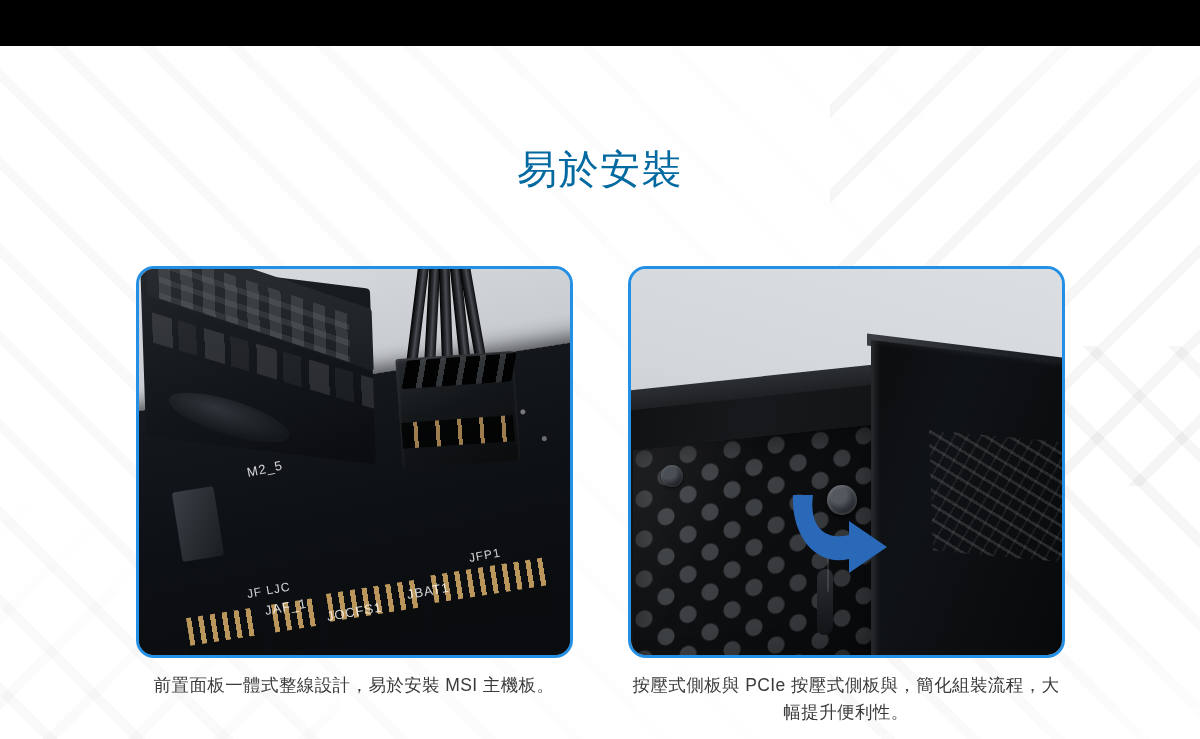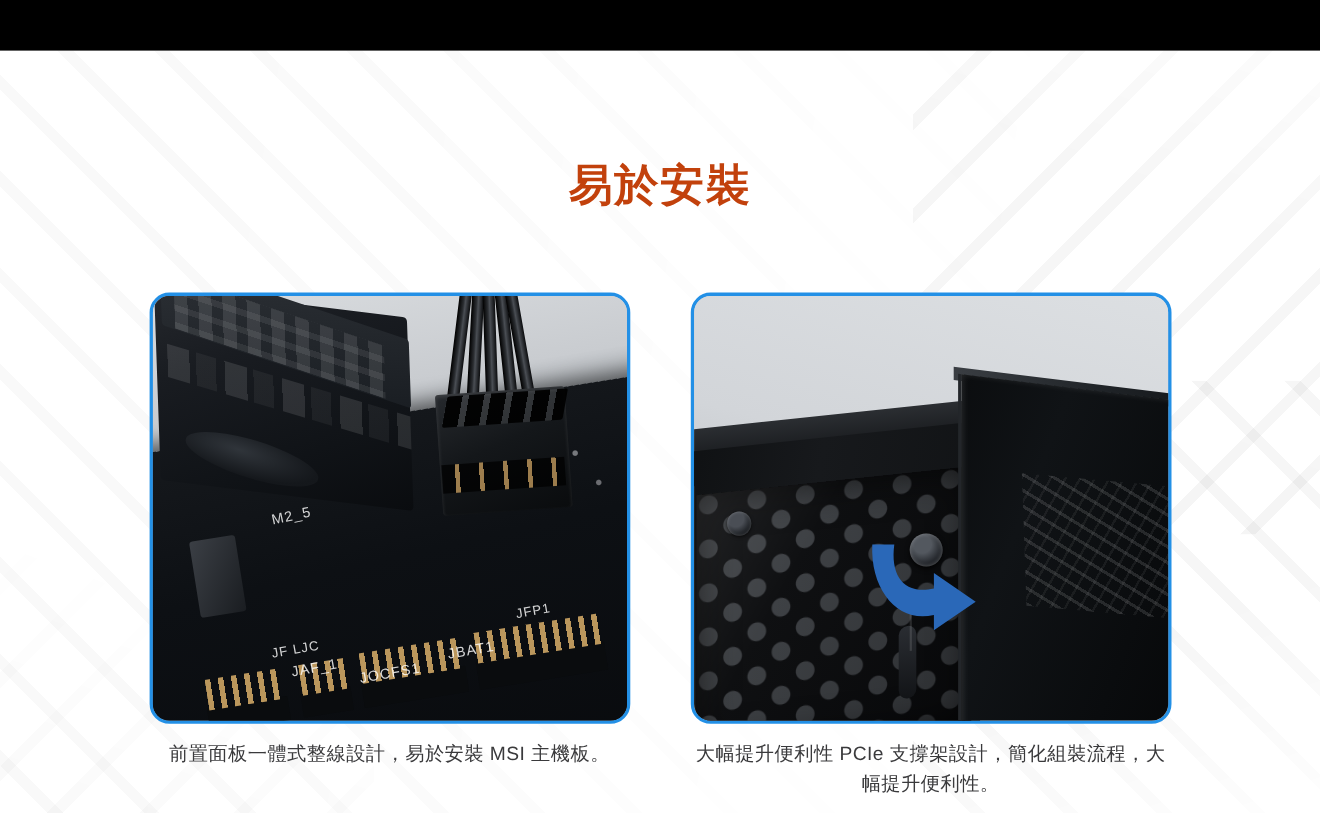--- a/index.html
+++ b/index.html
@@ -118,22 +118,22 @@
 
   
   .headline {
     position: absolute;
     top: 146px; left: 0;
     width: 1200px;
     text-align: center;
     z-index: 20;
     font-size: 40px;
     line-height: 1.18;
-    font-weight: bold;
-    color: #c2410c;
+    font-weight: normal;
+    color: #0369a1;
     letter-spacing: 1.5px;
   }
 
   
   .cards {
     position: absolute;
     top: 266px; left: 0;
     width: 1200px;
     z-index: 20;
     display: flex;
@@ -533,17 +533,17 @@
           <div class="case-slot-gap"></div>
 
           <svg class="blue-arrow" viewBox="0 0 110 100">
             <path d="M6 14 C4 56, 30 86, 62 78 L62 92 L100 66 L62 40 L62 54 C36 60, 22 44, 26 14 Z" fill="#2a68b8"></path>
           </svg>
 
           <div class="case-pcie-screw"></div>
 
         </div>
       </div>
-      <p class="caption">大幅提升便利性 PCIe 支撐架設計，簡化組裝流程，大幅提升便利性。</p>
+      <p class="caption">按壓式側板與 PCIe 按壓式側板與，簡化組裝流程，大幅提升便利性。</p>
     </div>
 
   </div>
 </div>
 
 </body></html>

